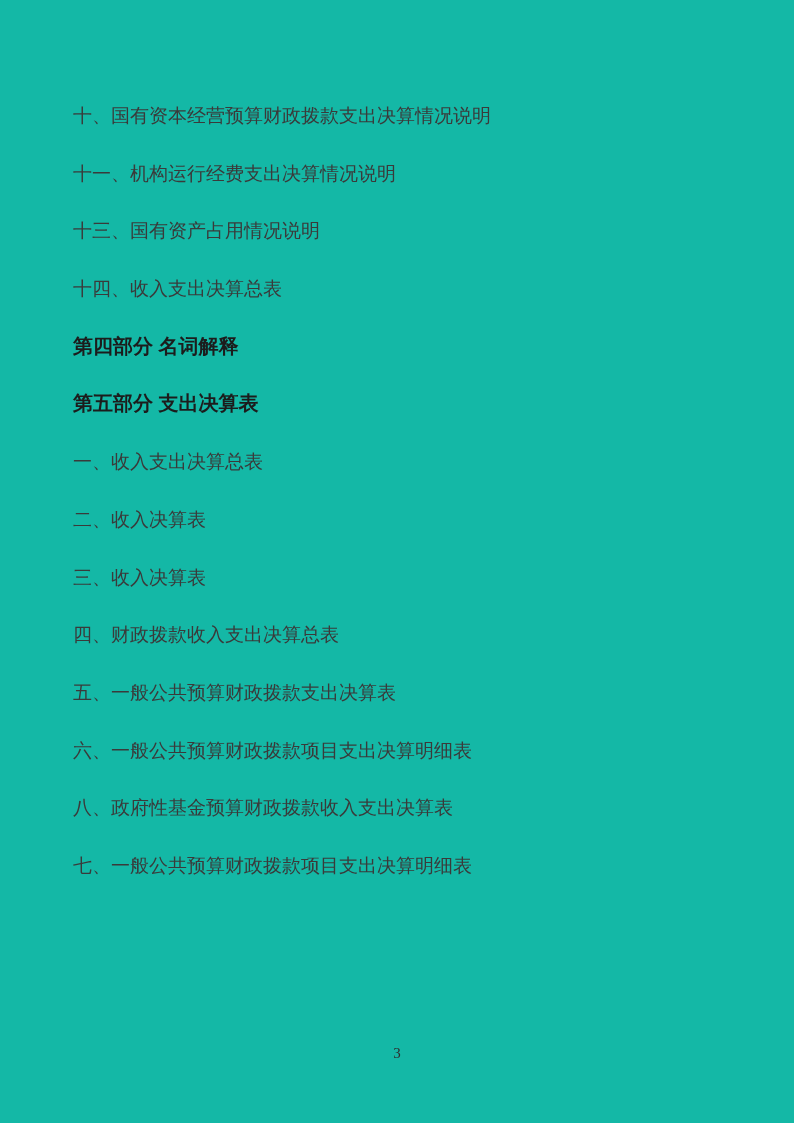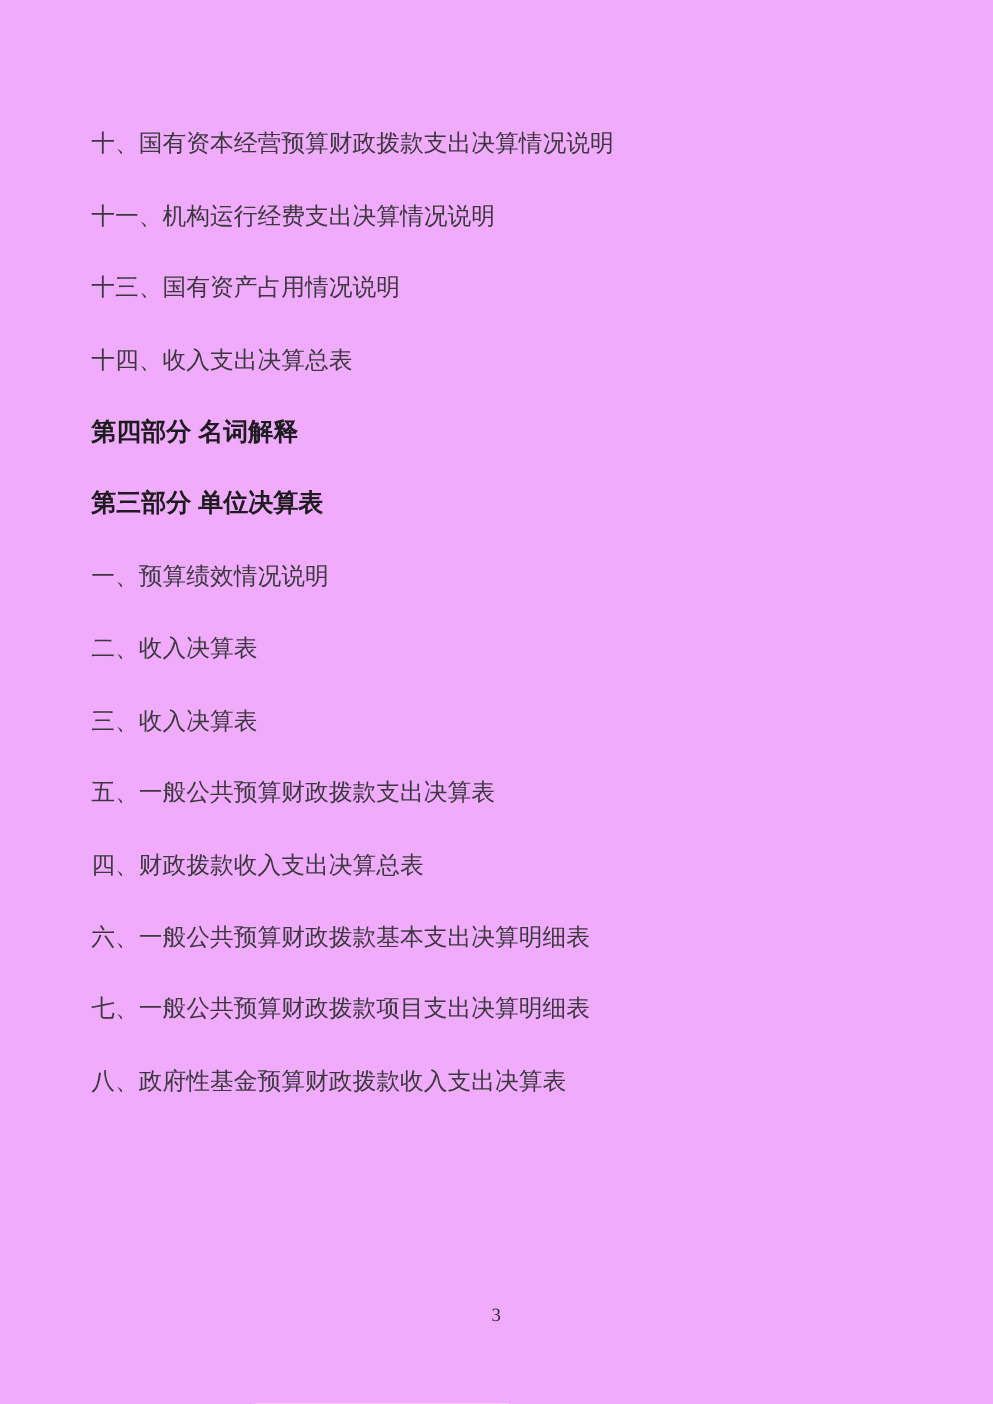--- a/index.html
+++ b/index.html
@@ -4,21 +4,21 @@
 <style>
   html, body {
     margin: 0;
     padding: 0;
     background: #ffffff;
   }
   .page {
     position: relative;
     width: 794px;
     height: 1123px;
-    background: #f0abfc;
+    background: #14b8a6;
     overflow: hidden;
     font-family: "Liberation Serif", serif;
   }
   .content {
     position: absolute;
     top: 105px;
     left: 73px;
     right: 36px;
   }
   .toc-item {
@@ -52,26 +52,26 @@
 </head>
 <body>
 
 <div class="page">
   <div class="content">
     <p class="toc-item">十、国有资本经营预算财政拨款支出决算情况说明</p>
     <p class="toc-item">十一、机构运行经费支出决算情况说明</p>
     <p class="toc-item">十三、国有资产占用情况说明</p>
     <p class="toc-item">十四、收入支出决算总表</p>
     <p class="toc-item toc-heading">第四部分  名词解释</p>
-    <p class="toc-item toc-heading">第三部分  单位决算表</p>
-    <p class="toc-item">一、预算绩效情况说明</p>
+    <p class="toc-item toc-heading">第五部分  支出决算表</p>
+    <p class="toc-item">一、收入支出决算总表</p>
     <p class="toc-item">二、收入决算表</p>
     <p class="toc-item">三、收入决算表</p>
+    <p class="toc-item">四、财政拨款收入支出决算总表</p>
     <p class="toc-item">五、一般公共预算财政拨款支出决算表</p>
-    <p class="toc-item">四、财政拨款收入支出决算总表</p>
-    <p class="toc-item">六、一般公共预算财政拨款基本支出决算明细表</p>
+    <p class="toc-item">六、一般公共预算财政拨款项目支出决算明细表</p>
+    <p class="toc-item">八、政府性基金预算财政拨款收入支出决算表</p>
     <p class="toc-item">七、一般公共预算财政拨款项目支出决算明细表</p>
-    <p class="toc-item">八、政府性基金预算财政拨款收入支出决算表</p>
   </div>
   <div class="page-footer">
     <span>3</span>
   </div>
 </div>
 
 </body></html>

